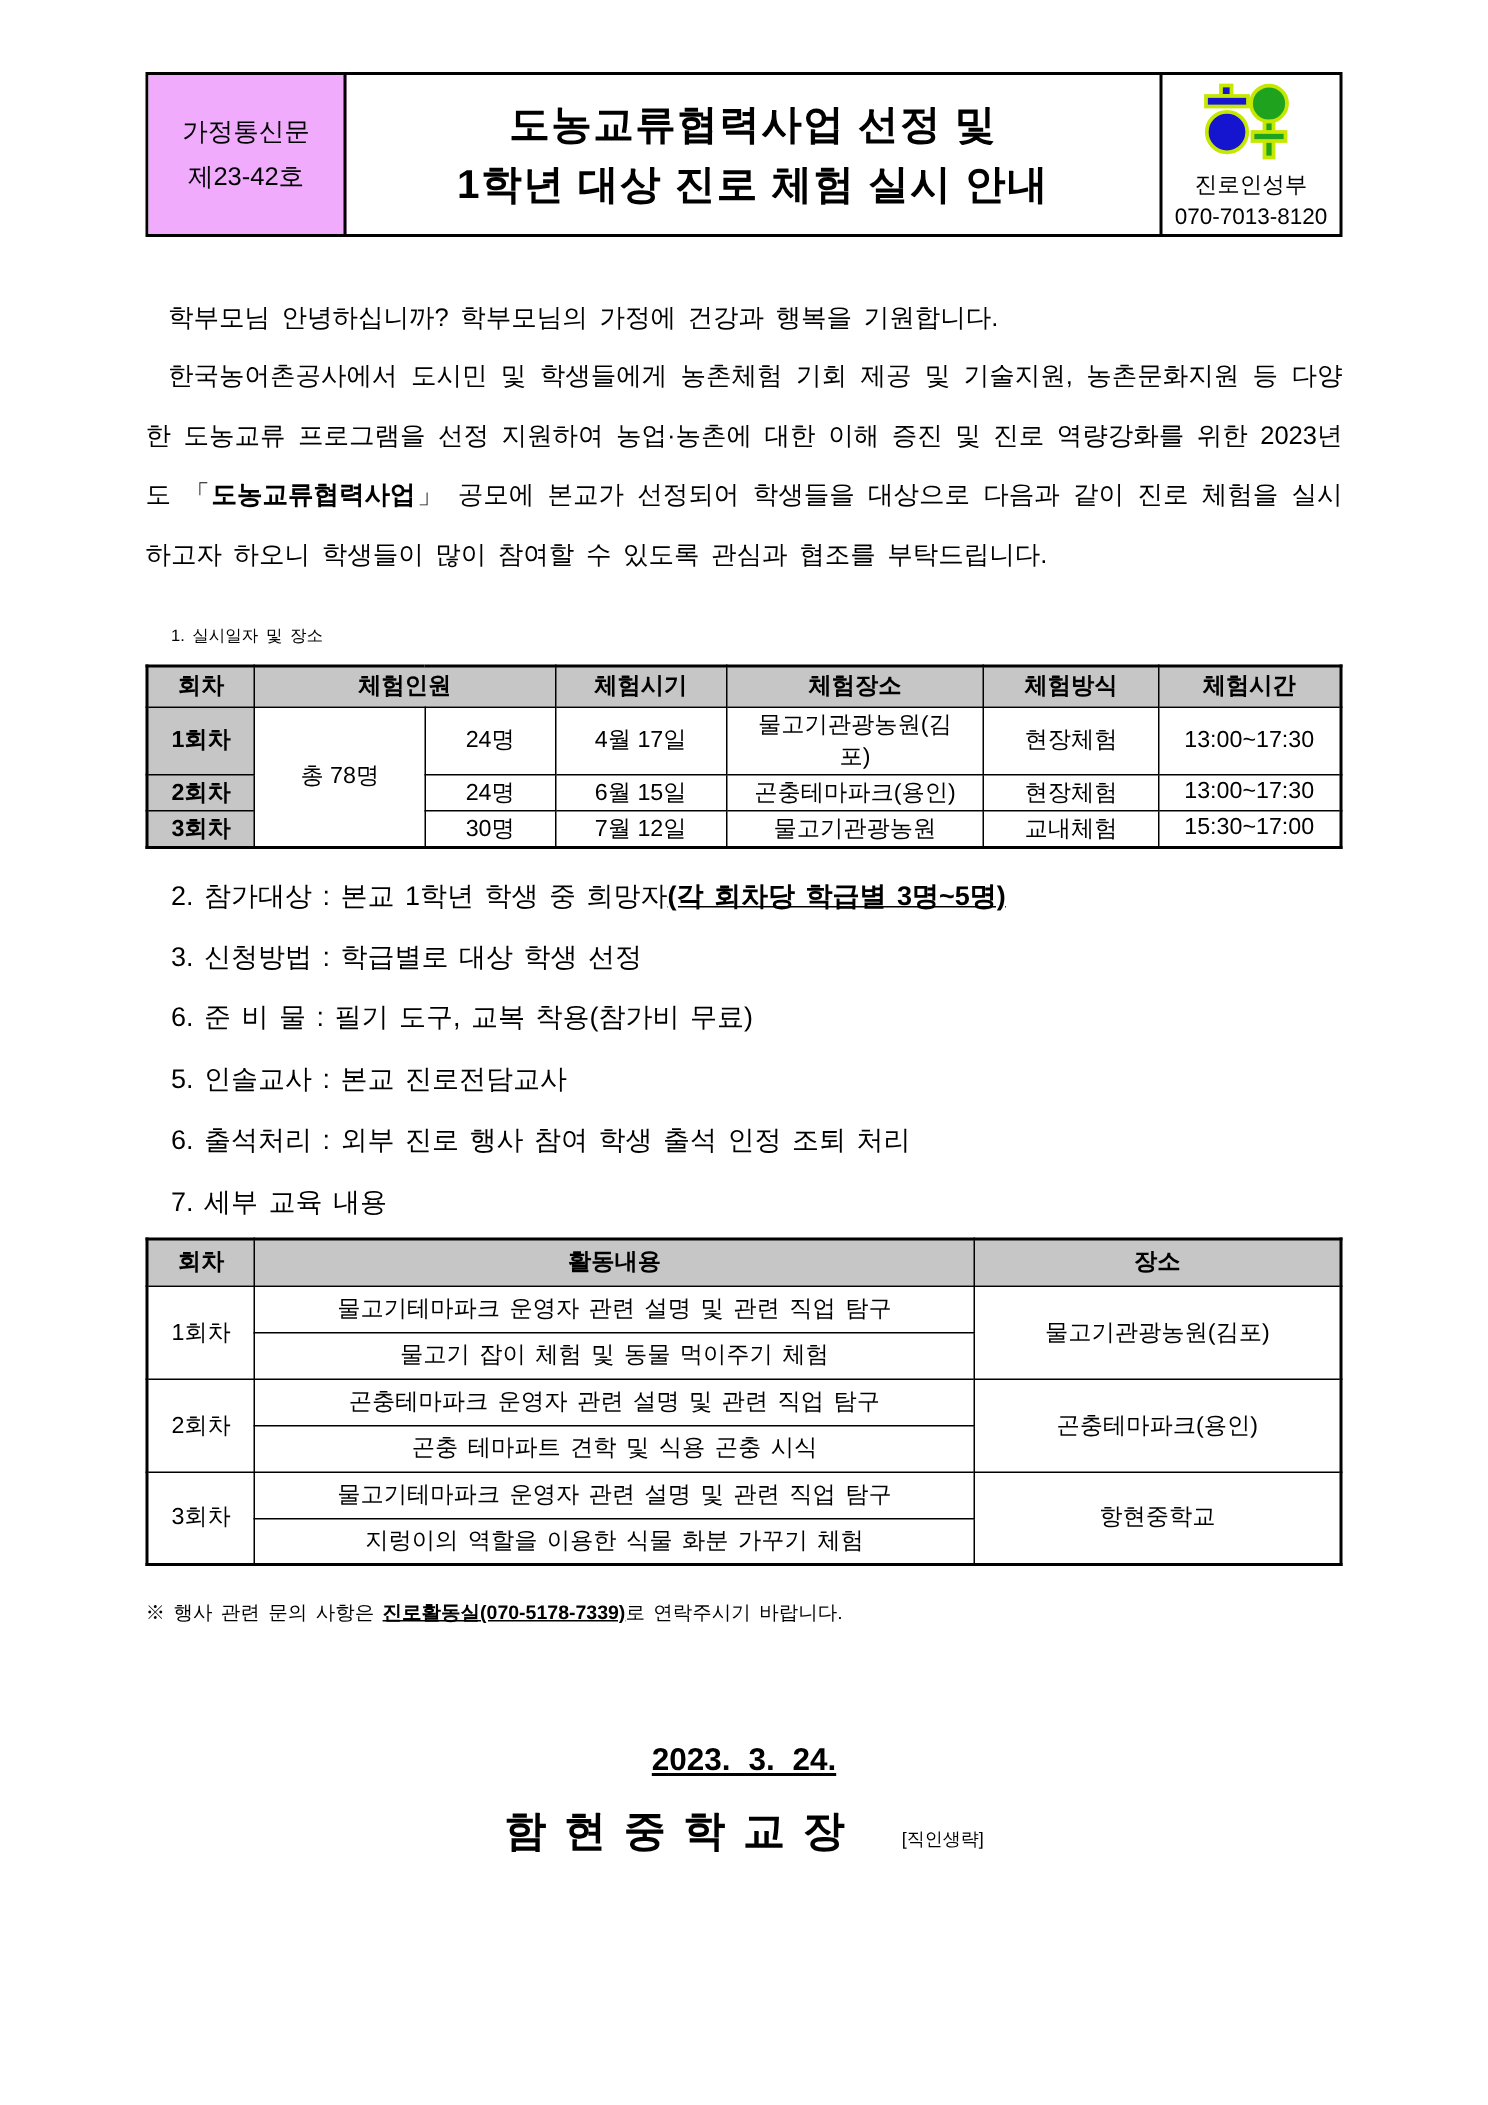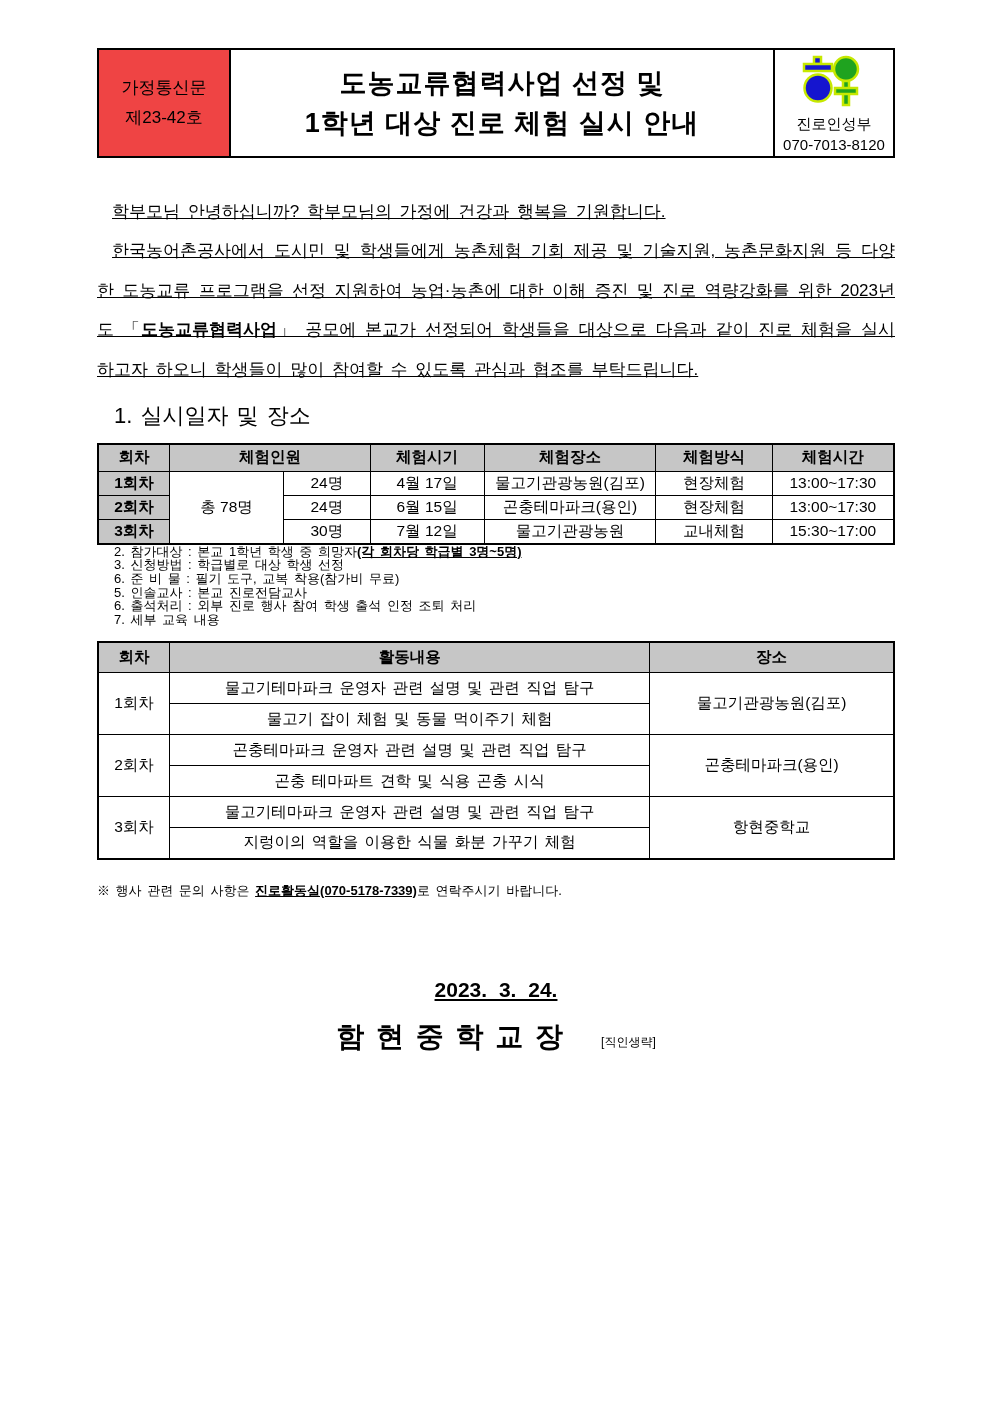--- a/index.html
+++ b/index.html
@@ -16,21 +16,21 @@
   }
 
   
   .hdr {
     display: flex;
     border: 2px solid #000;
     height: 110px;
   }
   .hdr-left {
     width: 132px;
-    background: #ef4444;
+    background: #f0abfc;
     border-right: 2px solid #000;
     display: flex; flex-direction: column;
     align-items: center; justify-content: center;
     font-size: 17px; line-height: 1.75;
   }
   .hdr-center {
     flex: 1;
     display: flex; flex-direction: column;
     align-items: center; justify-content: center;
     font-weight: bold; font-size: 27px; line-height: 1.5;
@@ -41,45 +41,46 @@
     border-left: 2px solid #000;
     display: flex; flex-direction: column;
     align-items: center; justify-content: center;
     font-size: 15px; line-height: 1.35;
     padding-top: 4px;
   }
   .hdr-right svg { display: block; margin-bottom: 5px; }
 
   
   .intro { margin-top: 34px; font-size: 17px; line-height: 2.32; }
-  .intro p { text-align: justify; text-indent: 15px; word-spacing: 3px; text-decoration: underline; }
+  .intro p { text-align: justify; text-indent: 15px; word-spacing: 3px; }
 
   
   .sec-heading {
-    margin-top: 12px;
+    margin-top: 27px;
     padding-left: 17px;
-    font-size: 22px;
+    font-size: 11px;
     word-spacing: 2px;
   }
   .list-item {
     padding-left: 17px;
-    font-size: 13px;
+    font-size: 18px;
+    margin-top: 22px;
     word-spacing: 2px;
     line-height: 1.05;
   }
   .emph { font-weight: bold; text-decoration: underline; }
 
   
   table {
     border-collapse: collapse;
     width: 100%;
     border: 2px solid #000;
     font-size: 15.5px;
   }
-  th, td { border: 1px solid #000; text-align: center; vertical-align: middle; padding: 1px 3px; }
+  th, td { border: 1px solid #000; text-align: center; vertical-align: middle; padding: 1px 13px; }
   thead th { background: #c6c6c6; font-weight: bold; }
   .t1 { margin-top: 12px; }
   .t1 th { height: 27px; }
   .t1 td { height: 24px; }
   .t1 .shaded { background: #c6c6c6; font-weight: bold; }
   .t2 { margin-top: 14px; }
   .t2 th { height: 31px; }
   .t2 td { height: 31px; }
   .t2 td { word-spacing: 2px; }
 

